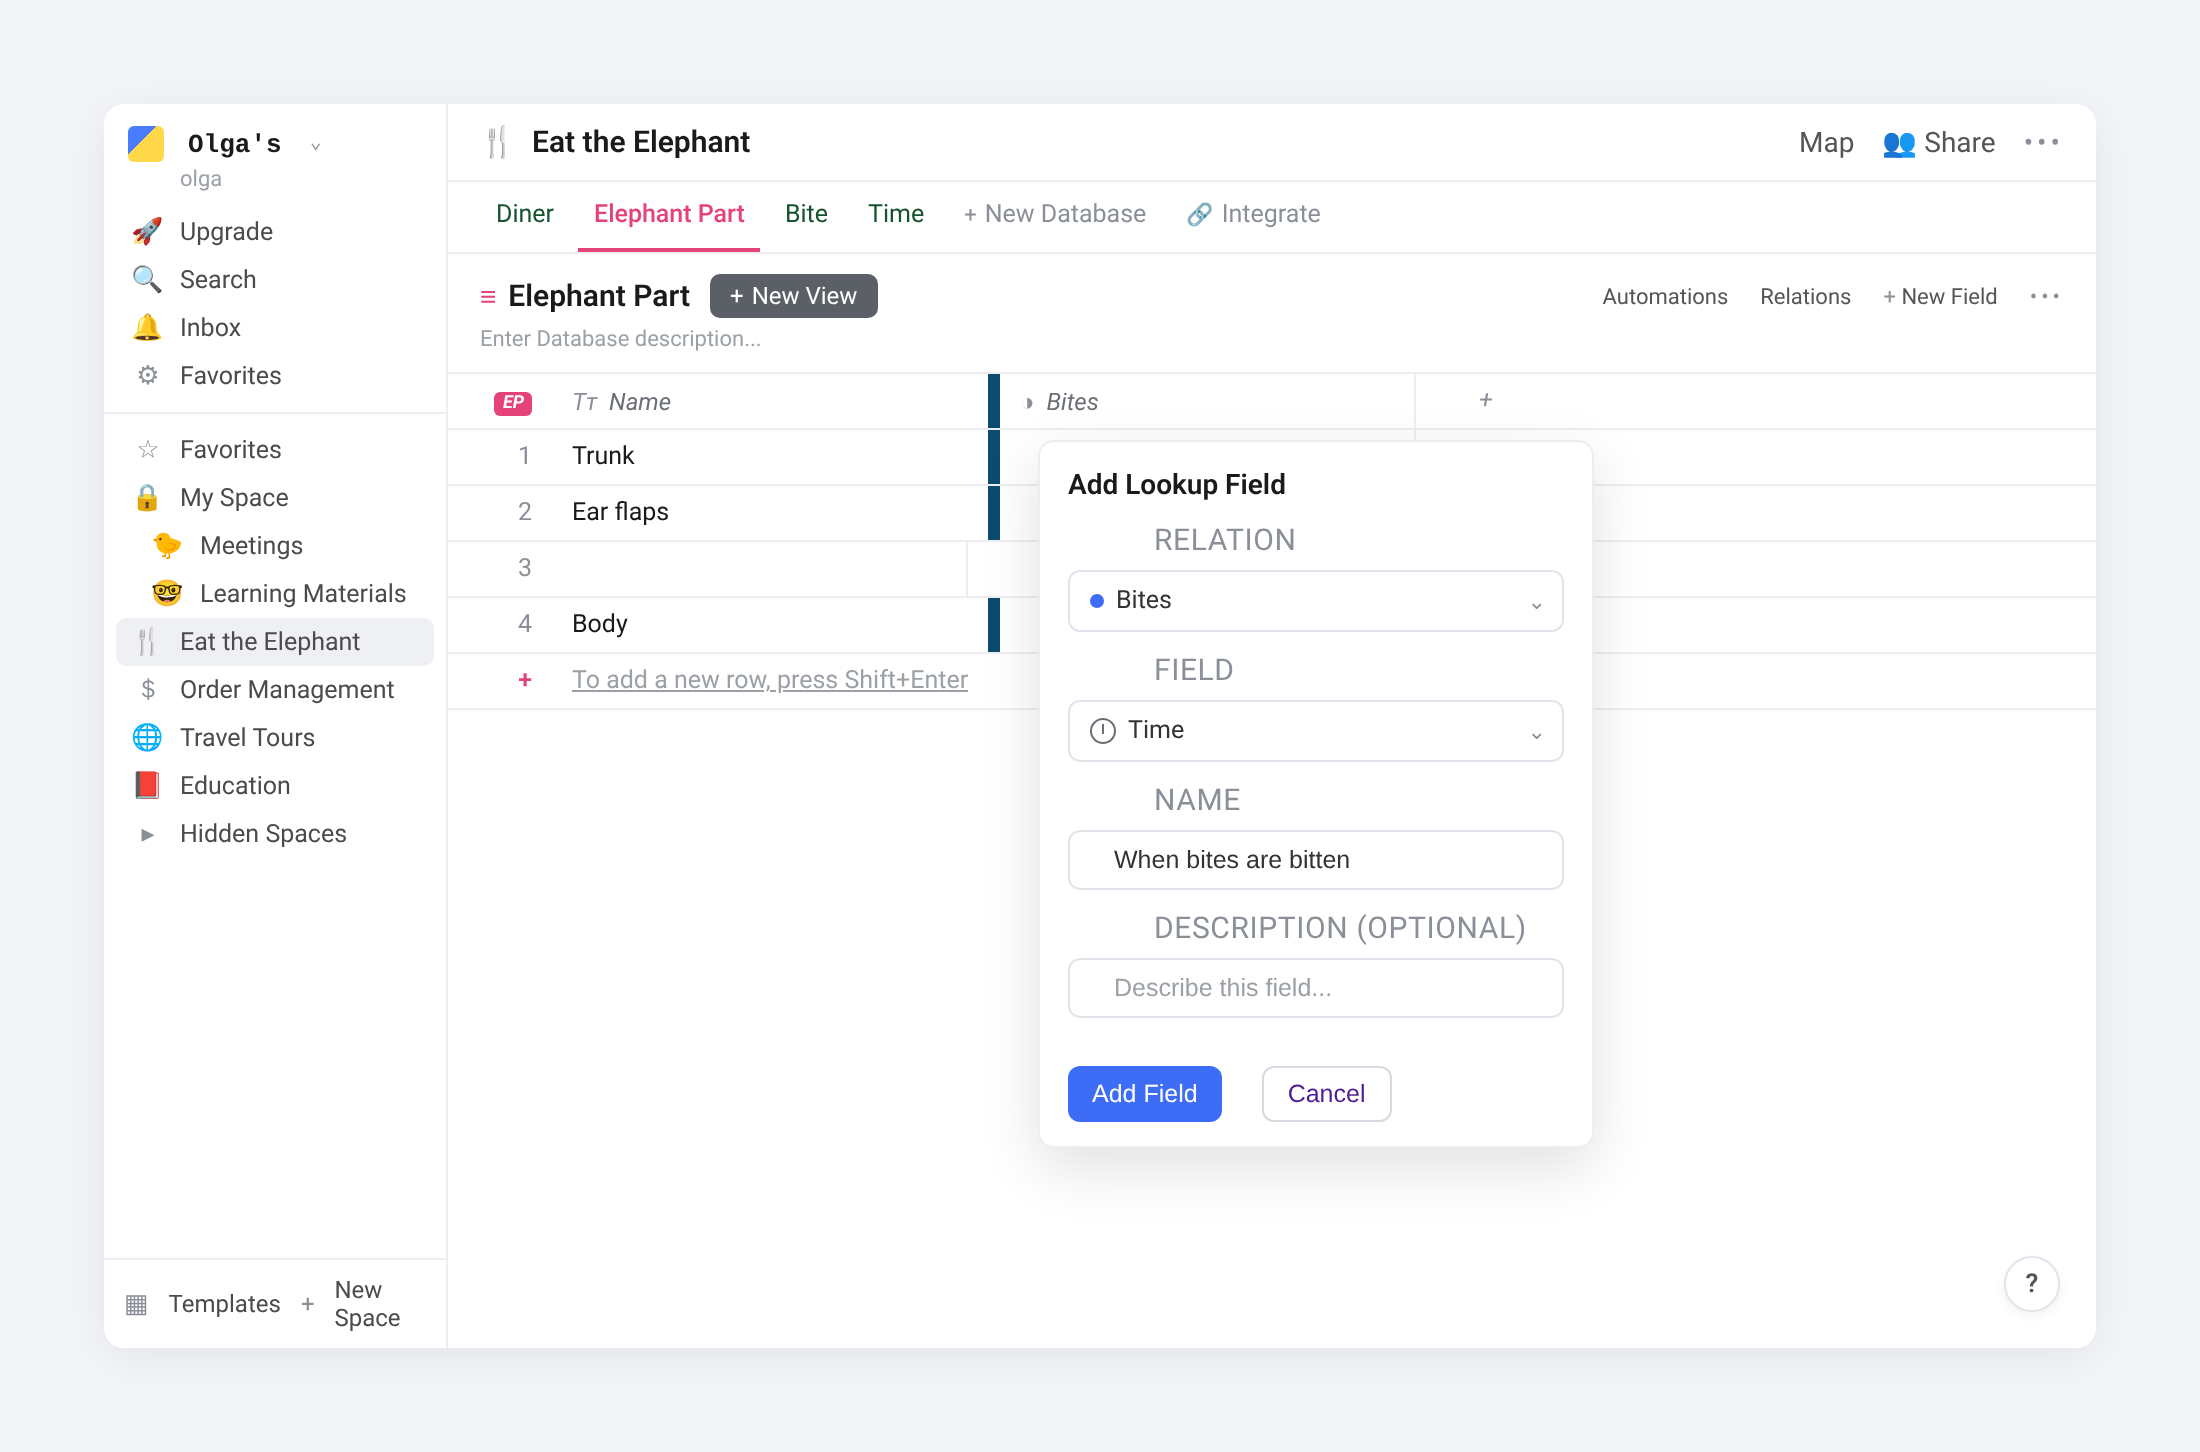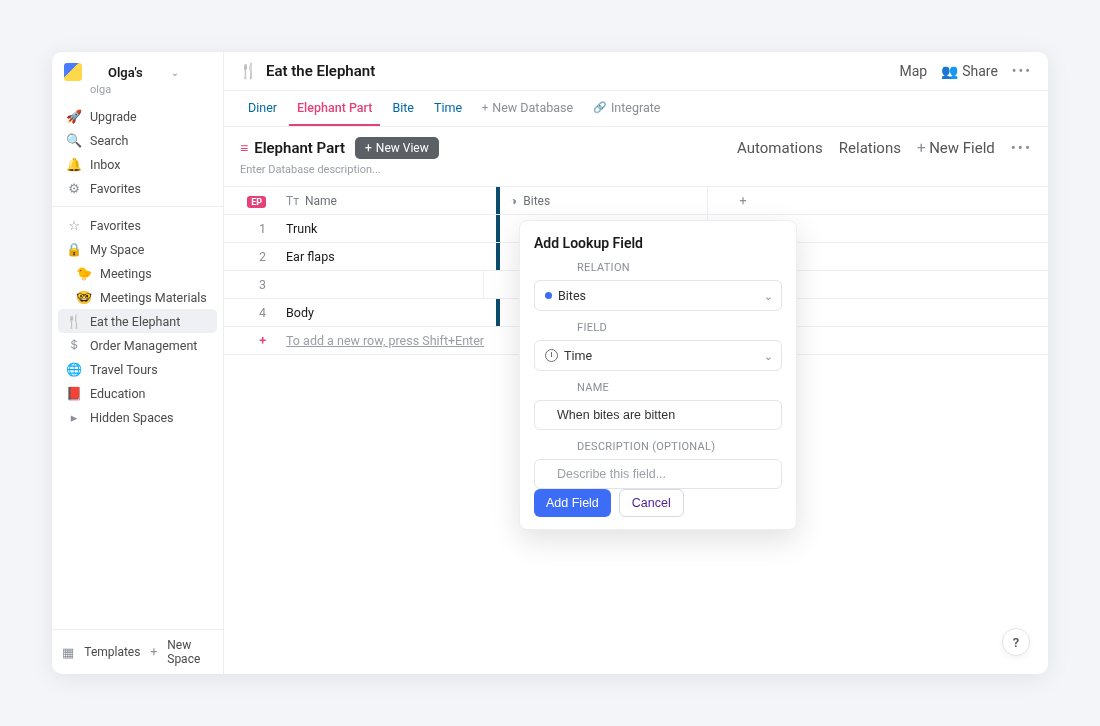--- a/index.html
+++ b/index.html
@@ -25,21 +25,22 @@
   .sidebar {
     width: 172px;
     border-right: 1px solid #eceef2;
     display: flex;
     flex-direction: column;
   }
   .ws-header {
     padding: 11px 12px 6px 12px;
     display: flex;
     align-items: center;
-    gap: 26px;
+    gap: 12px;
+    font-family: Liberation Mono, monospace;
   }
   .ws-icon {
     width: 18px; height: 18px;
     background: linear-gradient(135deg,#4a7cff 40%,#ffd84a 40%);
     border-radius: 3px;
   }
   .ws-title { font-weight: 600; font-size: 13px; }
   .ws-caret { color:#999; font-size:10px; margin-left:2px;}
   .ws-sub { font-size: 11px; color: #9aa0a6; margin-left: 38px; margin-top:-4px; margin-bottom:6px;}
   .nav-group { padding: 2px 6px; }
@@ -73,50 +74,50 @@
   .topbar-actions span { cursor:pointer;}
   .tabs {
     display:flex; align-items:center; gap:4px;
     padding: 0 16px;
     border-bottom:1px solid #eceef2;
     height:36px;
   }
   .tab {
     padding:0 8px; height:100%;
     display:flex; align-items:center;
-    font-size:12.5px; color:#0369a1; cursor:pointer;
+    font-size:12.5px; color:#14532d; cursor:pointer;
     border-bottom:2px solid transparent;
   }
   .tab.active { color:#e5427a; border-bottom-color:#e5427a; font-weight:500;}
   .tab.muted { color:#8a8f98;}
   .tab-icon { margin-right:4px; font-size:11px; color:#8a8f98;}
   .db-header {
     display:flex; align-items:center; justify-content:space-between;
     padding:10px 16px 4px;
   }
   .db-left { display:flex; align-items:center; gap:10px;}
   .db-title { font-weight:600; font-size:15px; display:flex; align-items:center; gap:6px;}
   .db-icon { color:#e5427a; font-size:14px;}
   .new-view {
     background:#5b5f66; color:#fff; border-radius:5px;
     padding:4px 10px; font-size:12px; display:flex; align-items:center; gap:4px;
   }
-  .db-right { display:flex; align-items:center; gap:16px; color:#555; font-size:15px;}
+  .db-right { display:flex; align-items:center; gap:16px; color:#555; font-size:11px;}
   .db-right > span { cursor:pointer; }
   .db-desc {
     padding:0 16px 10px; color:#9aa0a6; font-size:11px;
   }
   
   .table { font-size:12.5px; }
   .th-row, .td-row {
     display:flex; border-bottom:1px solid #eceef2;
   }
-  .th-row { border-top:1px solid #eceef2; background:#fff; color:#555;}
+  .th-row { border-top:1px solid #eceef2; background:#fff; color:#555;font-style:italic;}
   .col-num { width:52px; text-align:right; padding:6px 10px 6px 0; color:#8a8f98;}
-  .col-name { flex:0 0 224px; padding:6px 10px; border-right:4px solid #0c4a6e;}
+  .col-name { flex:0 0 224px; padding:6px 10px; border-right:6px solid #0c4a6e;}
   .col-bites { flex:0 0 208px; padding:6px 10px; border-right:1px solid #eceef2;}
   .col-add { flex:0 0 70px; display:flex; align-items:center; justify-content:center;}
   .th-cell { display:flex; align-items:center; gap:6px; font-size:12px; color:#6b6f76;}
   .badge-ep {
     background:#e5427a; color:#fff; font-size:9px; font-weight:700;
     border-radius:3px; padding:1px 4px;
   }
   .add-row { color:#9aa0a6; }
   .add-row .col-num { color:#e5427a; font-weight:600;}
   
@@ -125,40 +126,40 @@
     top: 168px; left: 295px;
     width: 278px;
     background:#fff;
     border:1px solid #eceef2;
     border-radius:8px;
     box-shadow:0 10px 30px rgba(0,0,0,0.12);
     padding:14px 14px 12px;
     z-index:50;
   }
   .pop-title { font-weight:600; font-size:14px; margin-bottom:10px;}
-  .pop-label { font-size:11px; letter-spacing:.3px; color:#8a8f98; margin:10px 0 6px; text-transform:uppercase;padding-left:43px;}
+  .pop-label { font-size:15px; letter-spacing:.3px; color:#8a8f98; margin:10px 0 6px; text-transform:uppercase;padding-left:43px;}
   .pop-select, .pop-input {
     width:100%; border:1px solid #e1e4ea; border-radius:6px;
     padding:7px 28px 7px 10px; font-size:12.5px; color:#333;
     display:flex; align-items:center; gap:6px; position:relative;
     background:#fff;
   }
   .pop-select .chev {
     position:absolute; right:8px; top:50%; transform:translateY(-50%);
     color:#8a8f98; font-size:11px;
   }
   .dot-blue { width:7px;height:7px;border-radius:50%;background:#3d6df6; display:inline-block;}
   .icon-clock { width:13px;height:13px; border:1.3px solid #6b6f76; border-radius:50%; position:relative; display:inline-block;}
   .icon-clock::after{content:"";position:absolute;left:45%;top:20%;width:1px;height:5px;background:#6b6f76;}
   input.text-input {
     width:100%; border:1px solid #e1e4ea; border-radius:6px;
     padding:7px 22px; font-size:12.5px; color:#333; outline:none;
   }
   input.text-input::placeholder{color:#9aa0a6;}
-  .pop-actions { display:flex; gap:8px; margin-top:0;}
+  .pop-actions { display:flex; gap:20px; margin-top:24px;}
   .btn-primary {
     background:#3d6df6; color:#fff; border:none; border-radius:6px;
     padding:6px 12px; font-size:12.5px; font-weight:500; cursor:pointer;
   }
   .btn-secondary {
     background:#fff; color:#4c1d95; border:1px solid #d6d9e0; border-radius:6px;
     padding:6px 12px; font-size:12.5px; cursor:pointer;
   }
   .help-fab {
     position:absolute; right:18px; bottom:18px;
@@ -212,21 +213,21 @@
       <div class="nav-item">
         <span class="nav-icon">🔒</span>
         <span>My Space</span>
       </div>
       <div class="nav-item nav-sub">
         <span class="nav-icon">🐤</span>
         <span>Meetings</span>
       </div>
       <div class="nav-item nav-sub">
         <span class="nav-icon">🤓</span>
-        <span>Meetings Materials</span>
+        <span>Learning Materials</span>
       </div>
 
       <div class="nav-item active">
         <span class="nav-icon">🍴</span>
         <span>Eat the Elephant</span>
       </div>
       <div class="nav-item">
         <span class="nav-icon">＄</span>
         <span>Order Management</span>
       </div>

